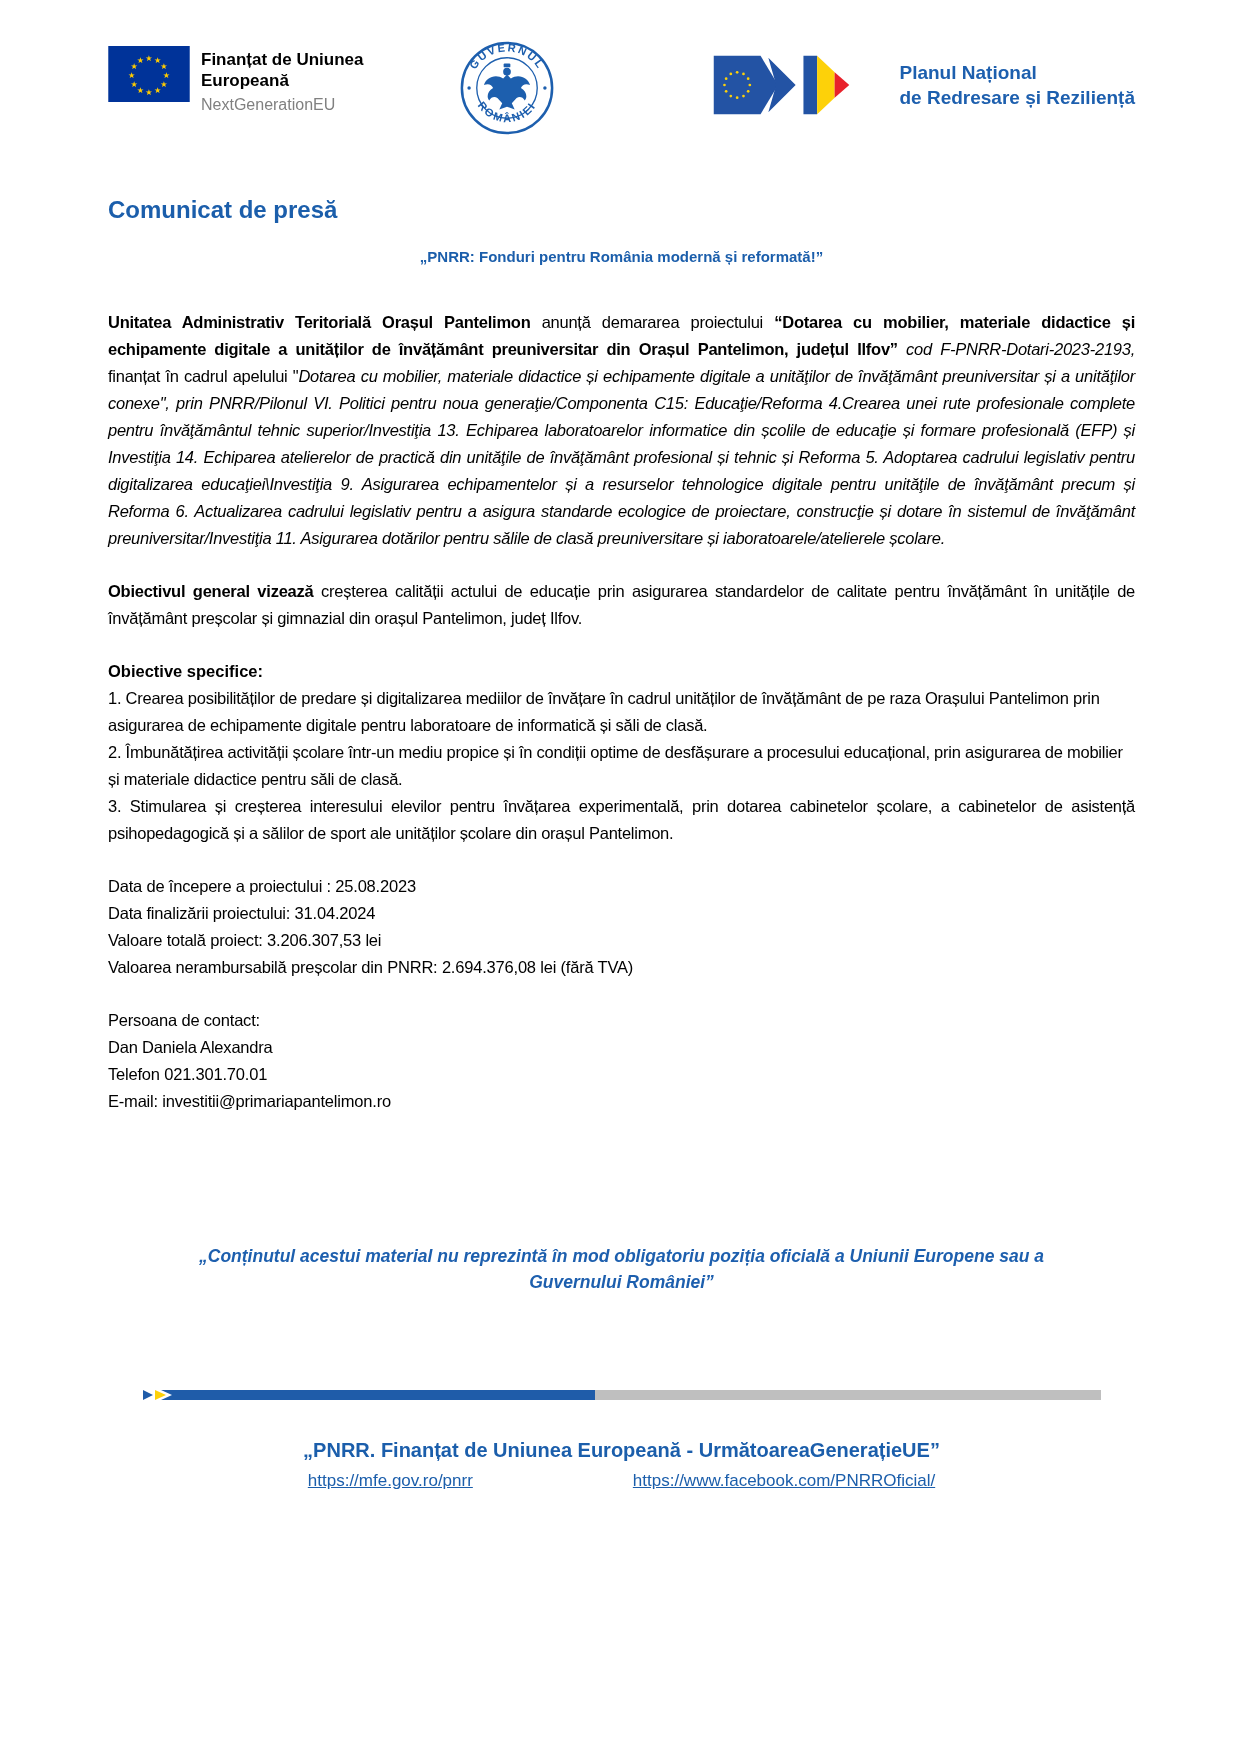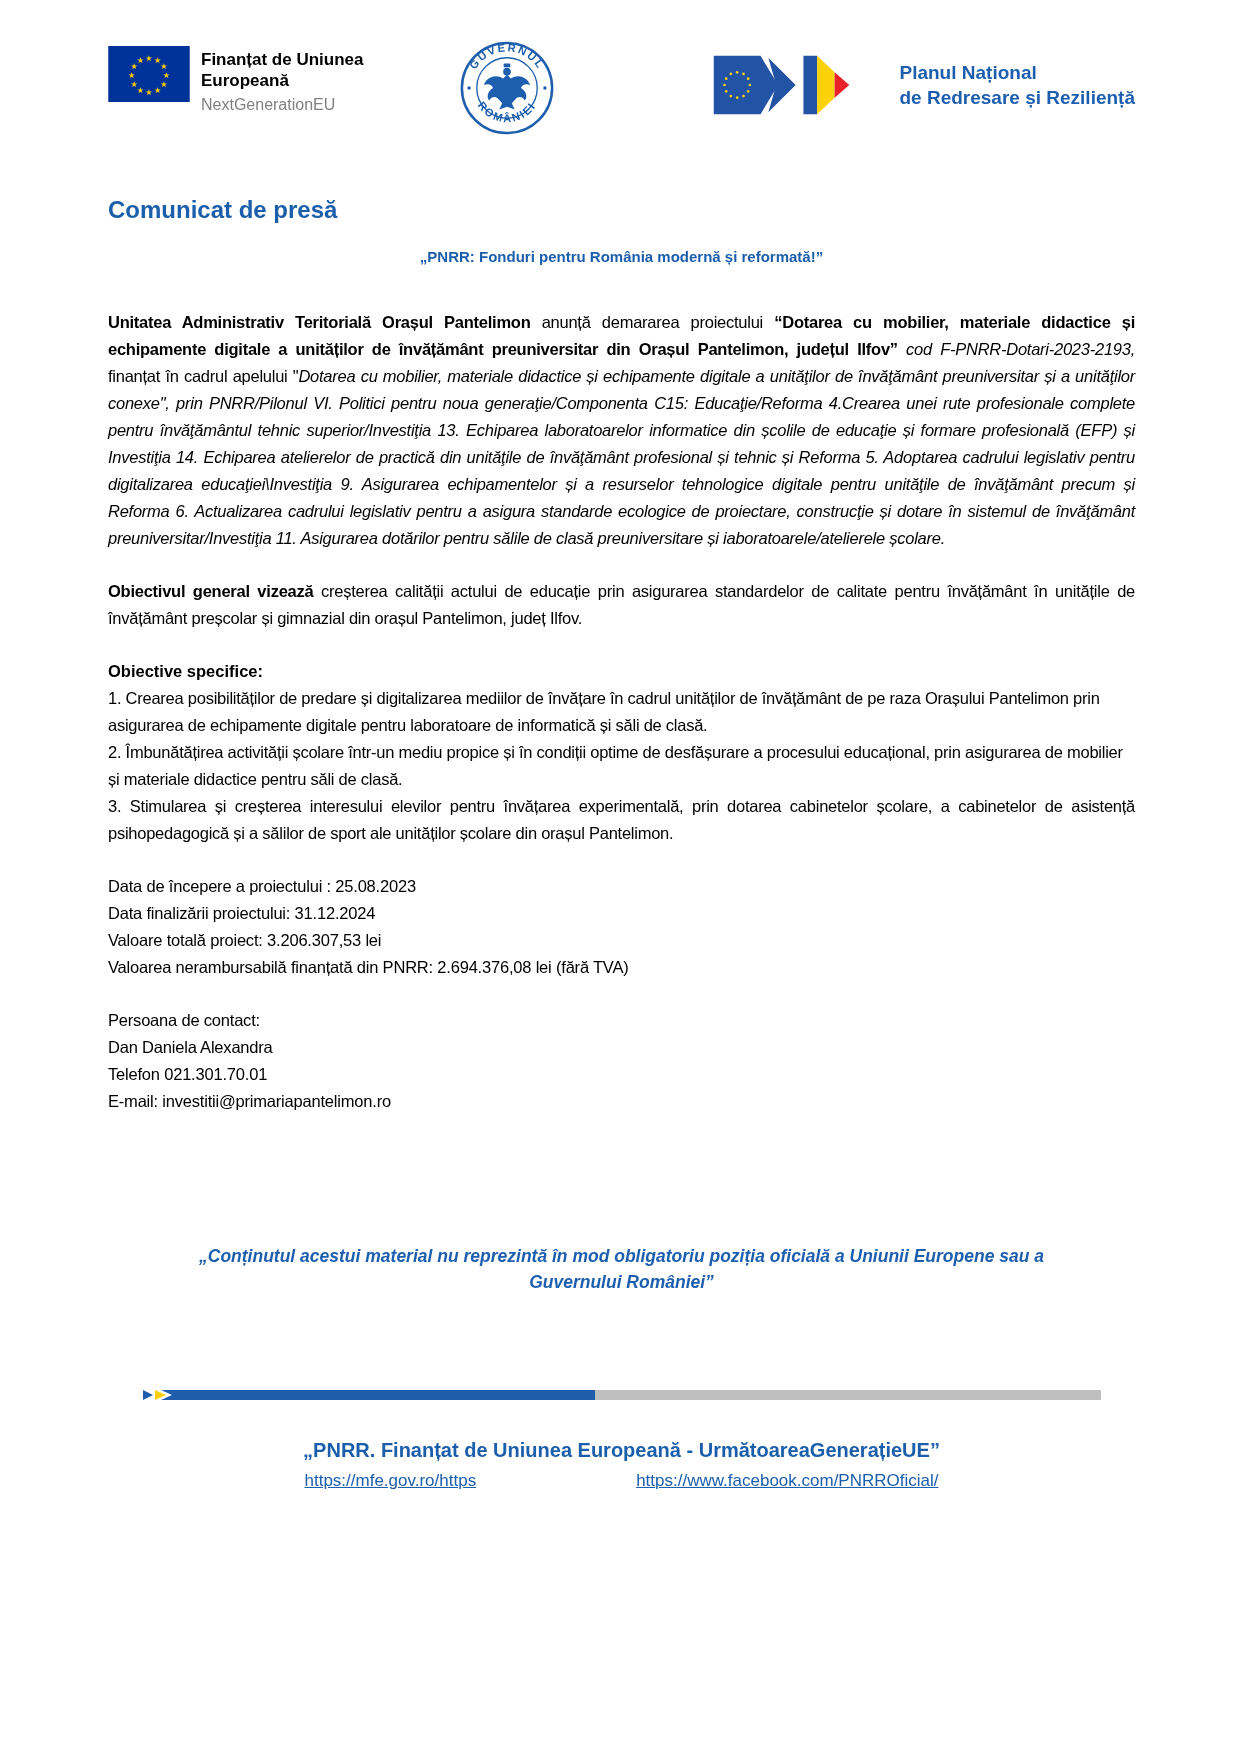--- a/index.html
+++ b/index.html
@@ -135,23 +135,23 @@
 
   <p class="para2"><span class="b">Obiectivul general vizează</span><span> creșterea calității actului de educație prin asigurarea standardelor de calitate pentru învățământ în unitățile de învățământ preșcolar și gimnazial din orașul Pantelimon, județ Ilfov.</span></p>
 
   <p class="obj-head">Obiective specifice:</p>
   <p class="obj-item">1.   Crearea posibilităților de predare și digitalizarea mediilor de învățare în cadrul unităților de învățământ de pe raza Orașului Pantelimon prin asigurarea de echipamente digitale pentru laboratoare de informatică și săli de clasă.</p>
   <p class="obj-item">2.   Îmbunătățirea activității școlare într-un mediu propice și în condiții optime de desfășurare a procesului educațional, prin asigurarea de mobilier și materiale didactice pentru săli de clasă.</p>
   <p class="obj-item just">3. Stimularea și creșterea interesului elevilor pentru învățarea experimentală, prin dotarea cabinetelor școlare, a cabinetelor de asistență psihopedagogică și a sălilor de sport ale unităților școlare din orașul Pantelimon.</p>
 
   <div class="plain-lines">
     <p>Data de începere a proiectului : 25.08.2023</p>
-    <p>Data finalizării proiectului: 31.12.2024</p>
+    <p>Data finalizării proiectului: 31.04.2024</p>
     <p>Valoare totală proiect: 3.206.307,53 lei</p>
-    <p>Valoarea nerambursabilă finanțată din PNRR: 2.694.376,08 lei (fără TVA)</p>
+    <p>Valoarea nerambursabilă preșcolar din PNRR: 2.694.376,08 lei (fără TVA)</p>
   </div>
 
   <div class="plain-lines">
     <p>Persoana de contact:</p>
     <p>Dan Daniela Alexandra</p>
     <p>Telefon 021.301.70.01</p>
     <p>E-mail: investitii@primariapantelimon.ro</p>
   </div>
 
   <div class="disclaimer">„Conținutul acestui material nu reprezintă în mod obligatoriu poziția oficială a Uniunii Europene sau a Guvernului României”</div>
@@ -160,17 +160,17 @@
     <svg width="958" height="12" viewBox="0 0 958 12">
       <polygon points="0,1 0,11 10,6" fill="#1f5ca9"></polygon>
       <polygon points="12,1 12,11 23,6" fill="#fdd109"></polygon>
       <polygon points="18,1 452,1 452,11 18,11 29,6" fill="#1f5ca9"></polygon>
       <rect x="452" y="1" width="506" height="10" fill="#bfbfbf"></rect>
     </svg>
   </div>
 
   <div class="slogan">„PNRR. Finanțat de Uniunea Europeană - UrmătoareaGenerațieUE”</div>
   <div class="links">
-    <a href="#">https://mfe.gov.ro/https</a>
+    <a href="#">https://mfe.gov.ro/pnrr</a>
     <a href="#">https://www.facebook.com/PNRROficial/</a>
   </div>
 
 </div>
 
 </body></html>

